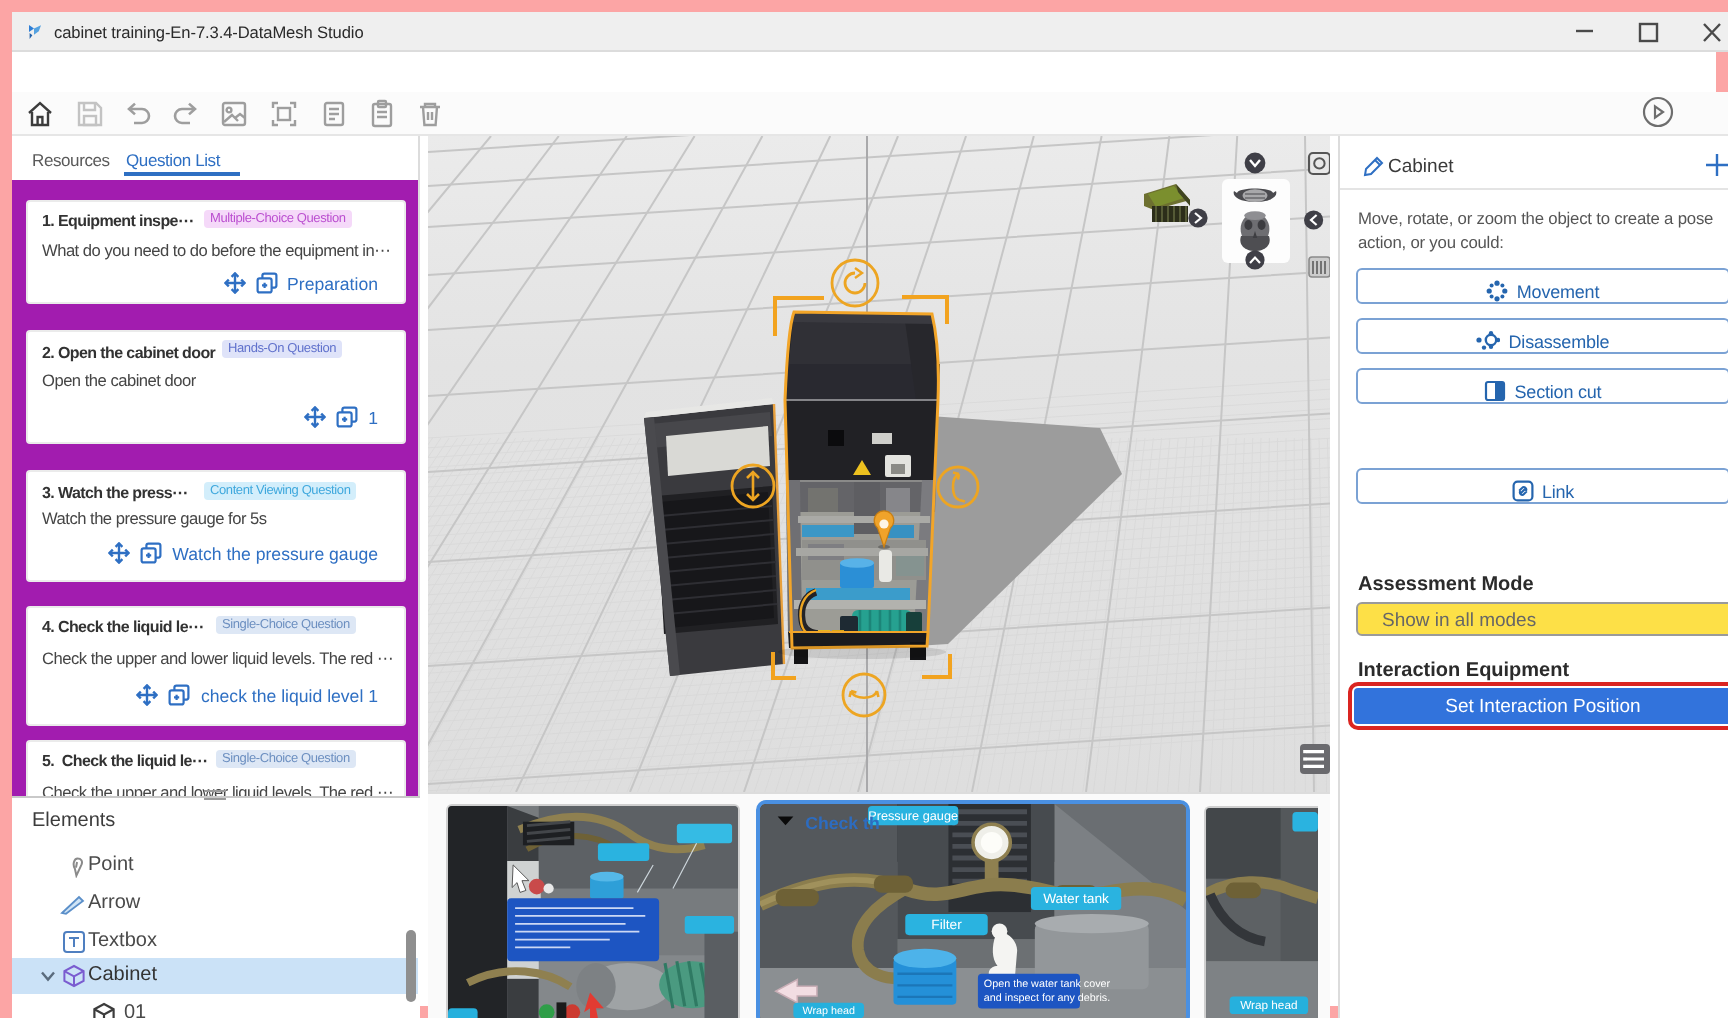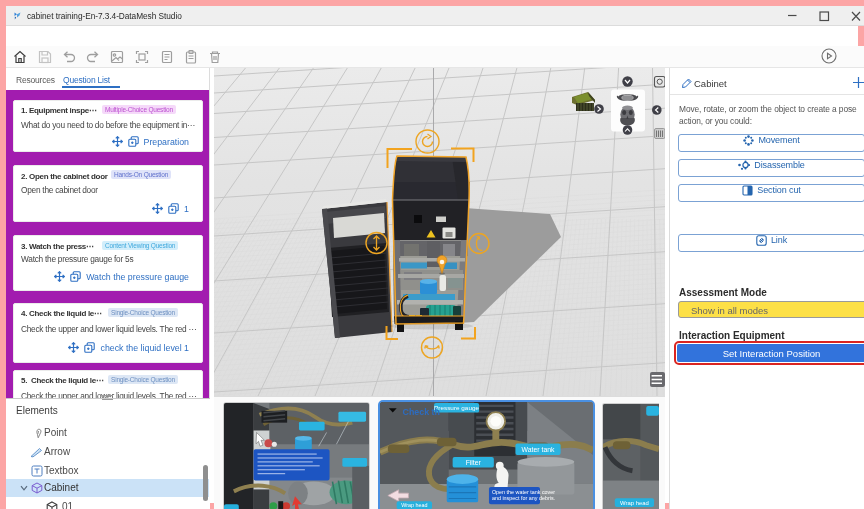--- a/index.html
+++ b/index.html
@@ -15,21 +15,21 @@
 .tab{position:absolute;top:69px;font-size:8.5px;letter-spacing:-0.2px}
 #qlist{position:absolute;left:0;top:84px;width:203px;height:308px;background:#a21caf;overflow:hidden}
 .qcard{position:absolute;left:7px;width:190px;background:#fff;border:1px solid #ebebeb;border-radius:2px;overflow:hidden}
 .qtitle{position:absolute;left:7px;font-size:8px;color:#323232;font-weight:700;letter-spacing:-0.3px}
 .qtag{position:absolute;font-size:6.5px;padding:1px 3px;border-radius:2px;white-space:nowrap;letter-spacing:-0.2px}
 .qdesc{position:absolute;left:7px;font-size:8.3px;color:#454545;white-space:nowrap;letter-spacing:-0.25px}
 .qact{position:absolute;right:13px;display:flex;align-items:flex-end;gap:5px;font-size:8.8px;color:#2e6fc3}
 #elements{position:absolute;left:0;top:392px;width:204px;height:117px;background:#fff;border-top:1px solid #c9c9c9}
 .el-row{position:absolute;left:0;width:203px;height:18px;font-size:10px;color:#4a4a4a}
 #rightpanel{position:absolute;left:663px;top:62px;width:201px;height:447px;background:#fff;border-left:1px solid #dcdcdc}
-.rbtn{position:absolute;left:8px;width:187px;height:18px;border:1px solid #7ba2d4;border-radius:3px;background:#fff;display:flex;align-items:flex-start;justify-content:center;gap:4px;font-size:9px;letter-spacing:-0.1px;color:#2565ae}
+.rbtn{position:absolute;left:8px;width:187px;height:18px;border:1px solid #7ba2d4;border-radius:3px;background:#fff;display:flex;align-items:flex-end;justify-content:center;gap:4px;font-size:9px;letter-spacing:-0.1px;color:#2565ae}
 .rlabel{position:absolute;left:9px;font-size:10px;font-weight:700;color:#2b2b2b}
 #centerbottom{position:absolute;left:208px;top:390px;width:451px;height:119px;background:#fafafa;border-top:1px solid #dcdcdc}
 svg{display:block}
 </style></head>
 <body>
 <div id="app">
 <div id="titlebar">
   <svg class="abs" style="left:8px;top:6px" width="7" height="8" viewBox="0 0 7 8">
         <path d="M0.5 0.5 L3 2.2 L0.5 4 Z" fill="#2f7fd6"></path>
         <path d="M3 2.2 L6.5 0.6 L5.4 3.6 L3 5.4 Z" fill="#55a2e0"></path>

